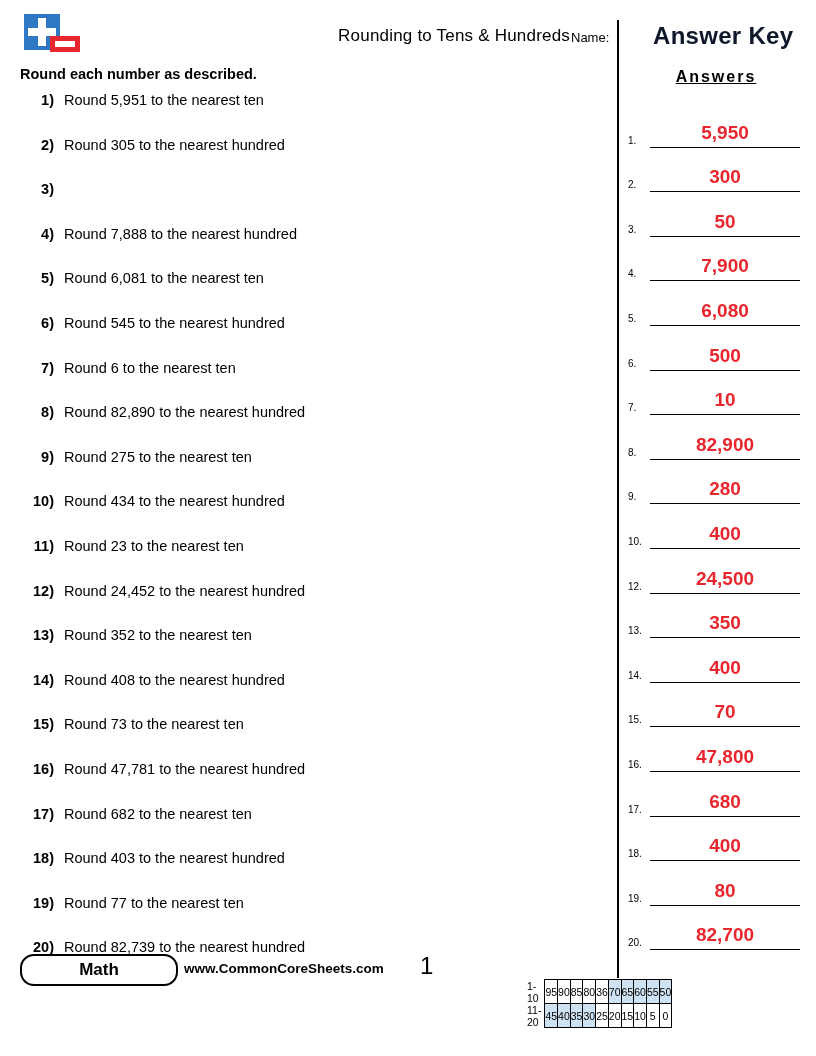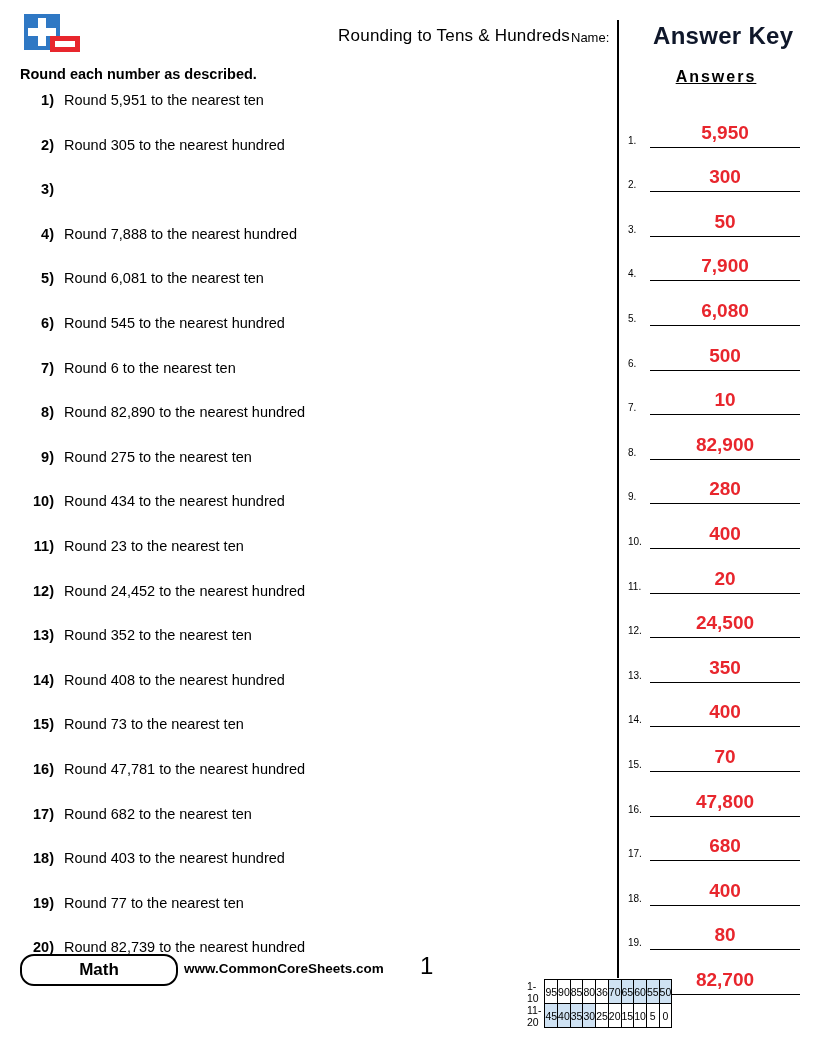--- a/index.html
+++ b/index.html
@@ -399,25 +399,20 @@
         <span class="a-line"></span>
       </div>
     <div class="a-row">
         <span class="a-num">9.</span>
         <span class="a-val">280</span>
         <span class="a-line"></span>
       </div>
     <div class="a-row">
         <span class="a-num">10.</span>
         <span class="a-val">400</span>
-        <span class="a-line"></span>
-      </div>
-    <div class="a-row">
-        <span class="a-num">11.</span>
-        <span class="a-val">20</span>
         <span class="a-line"></span>
       </div>
     <div class="a-row">
         <span class="a-num">12.</span>
         <span class="a-val">24,500</span>
         <span class="a-line"></span>
       </div>
     <div class="a-row">
         <span class="a-num">13.</span>
         <span class="a-val">350</span>

